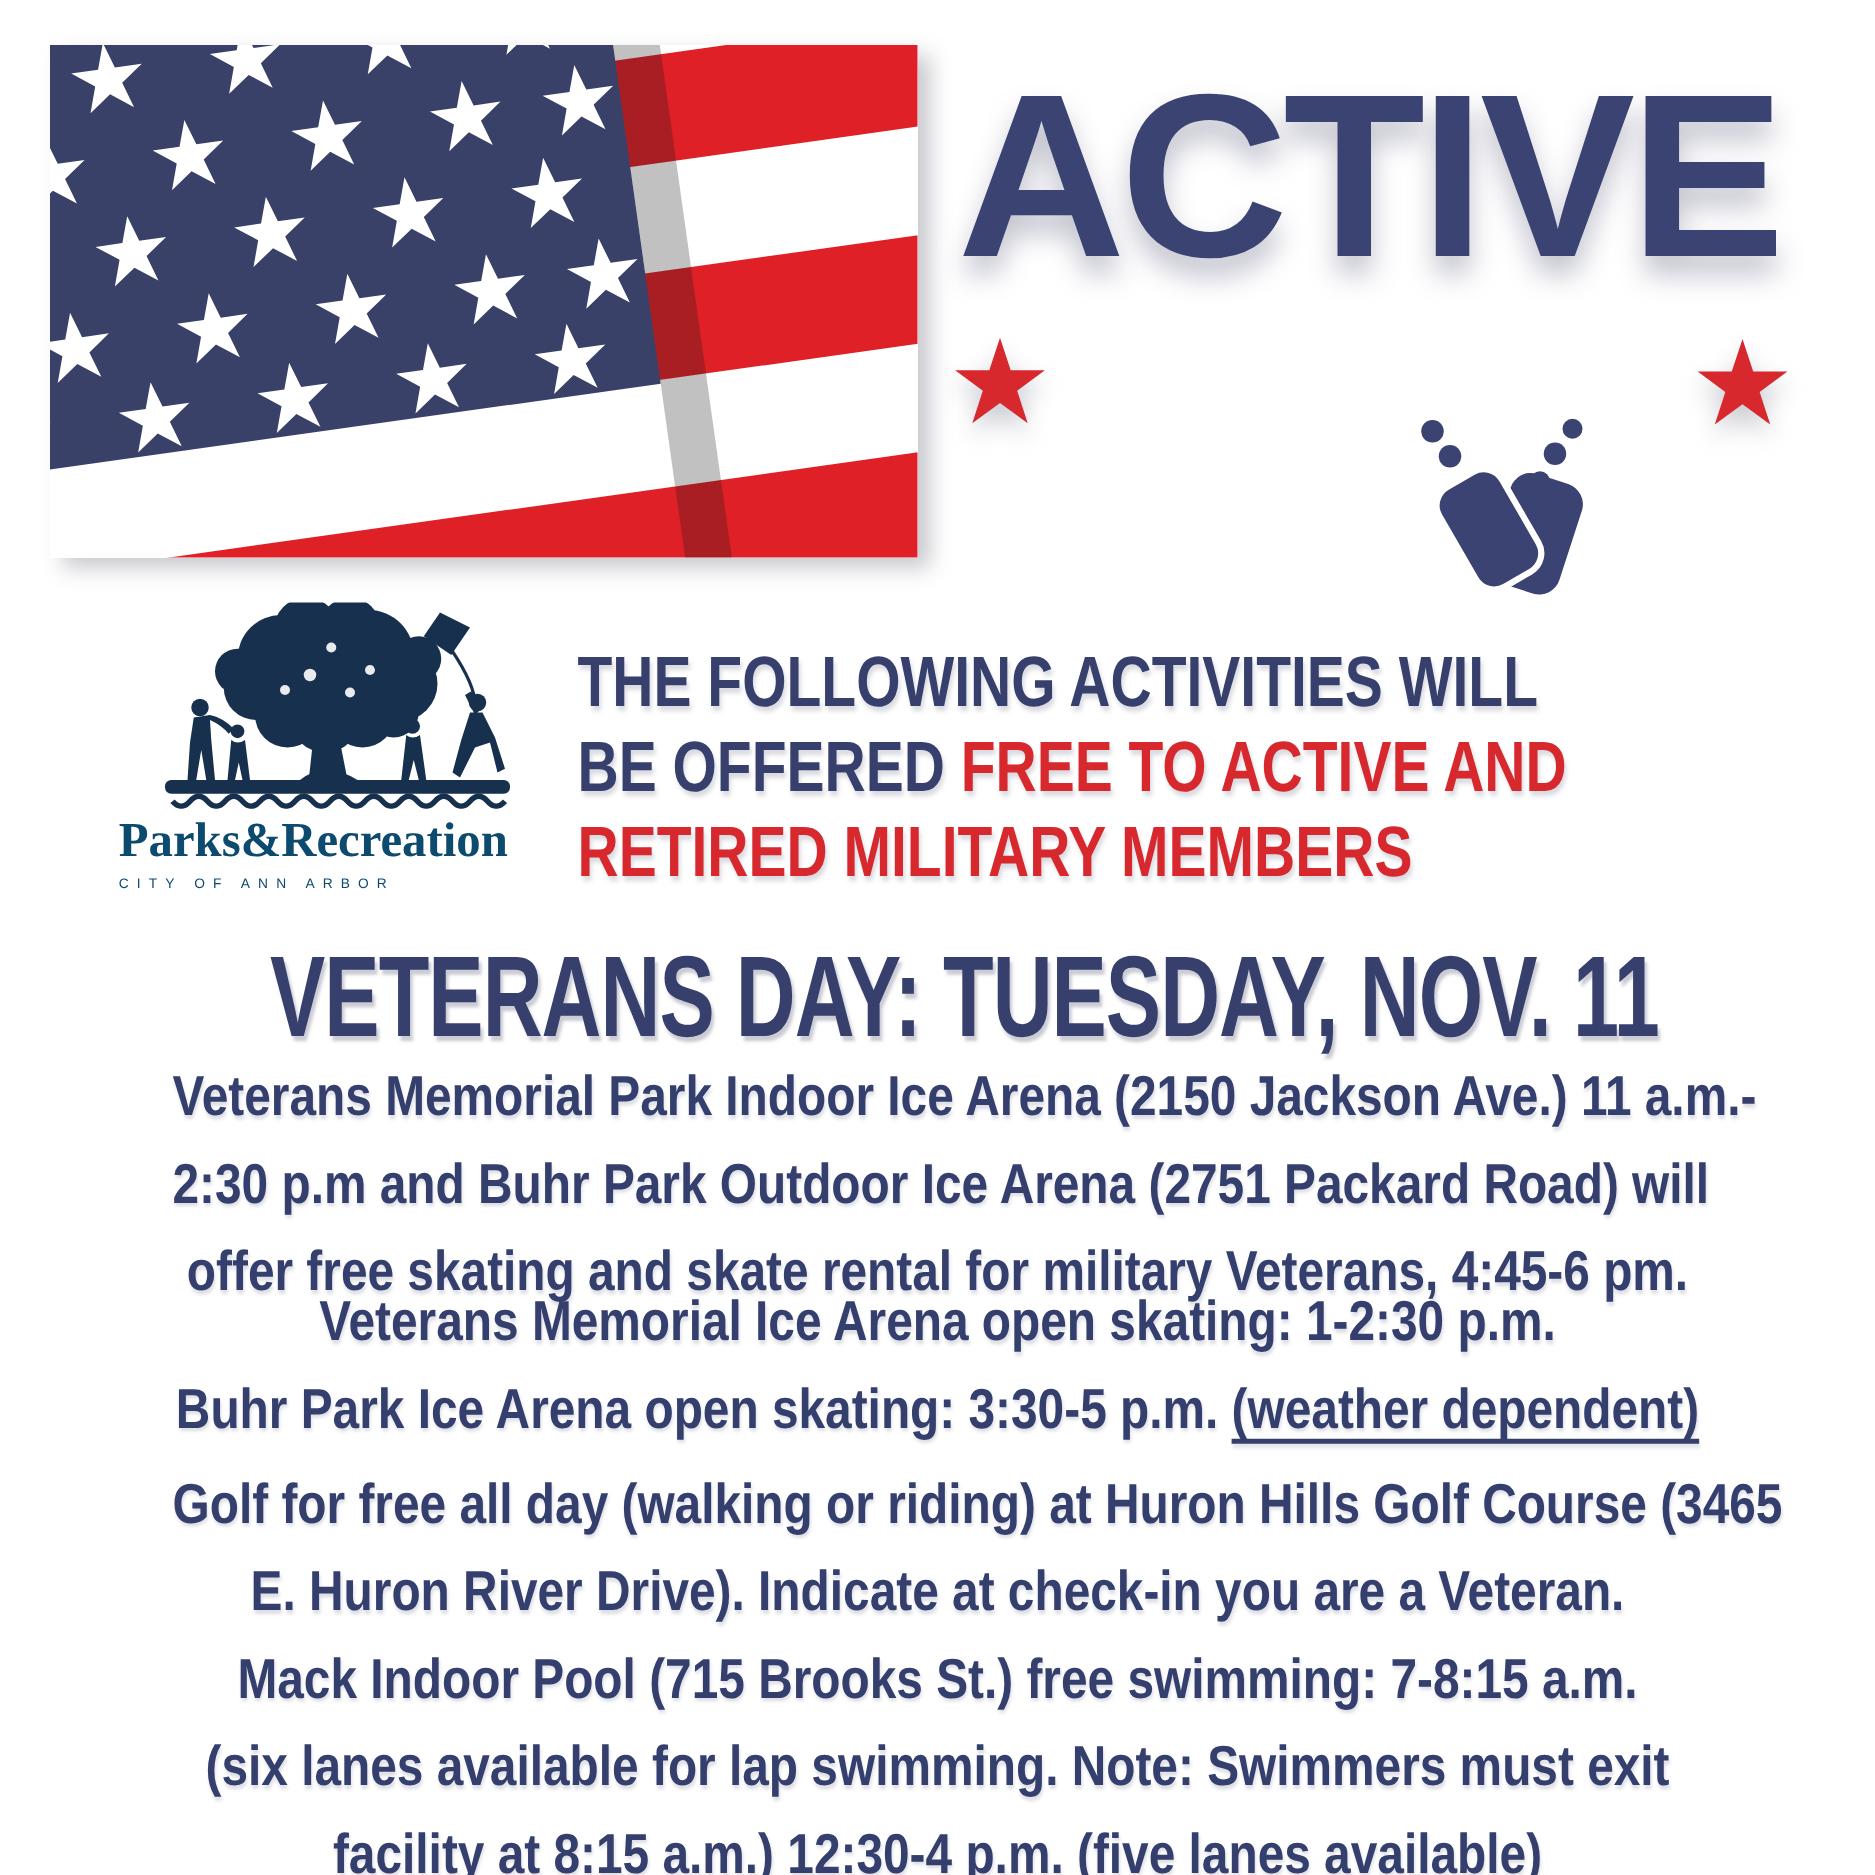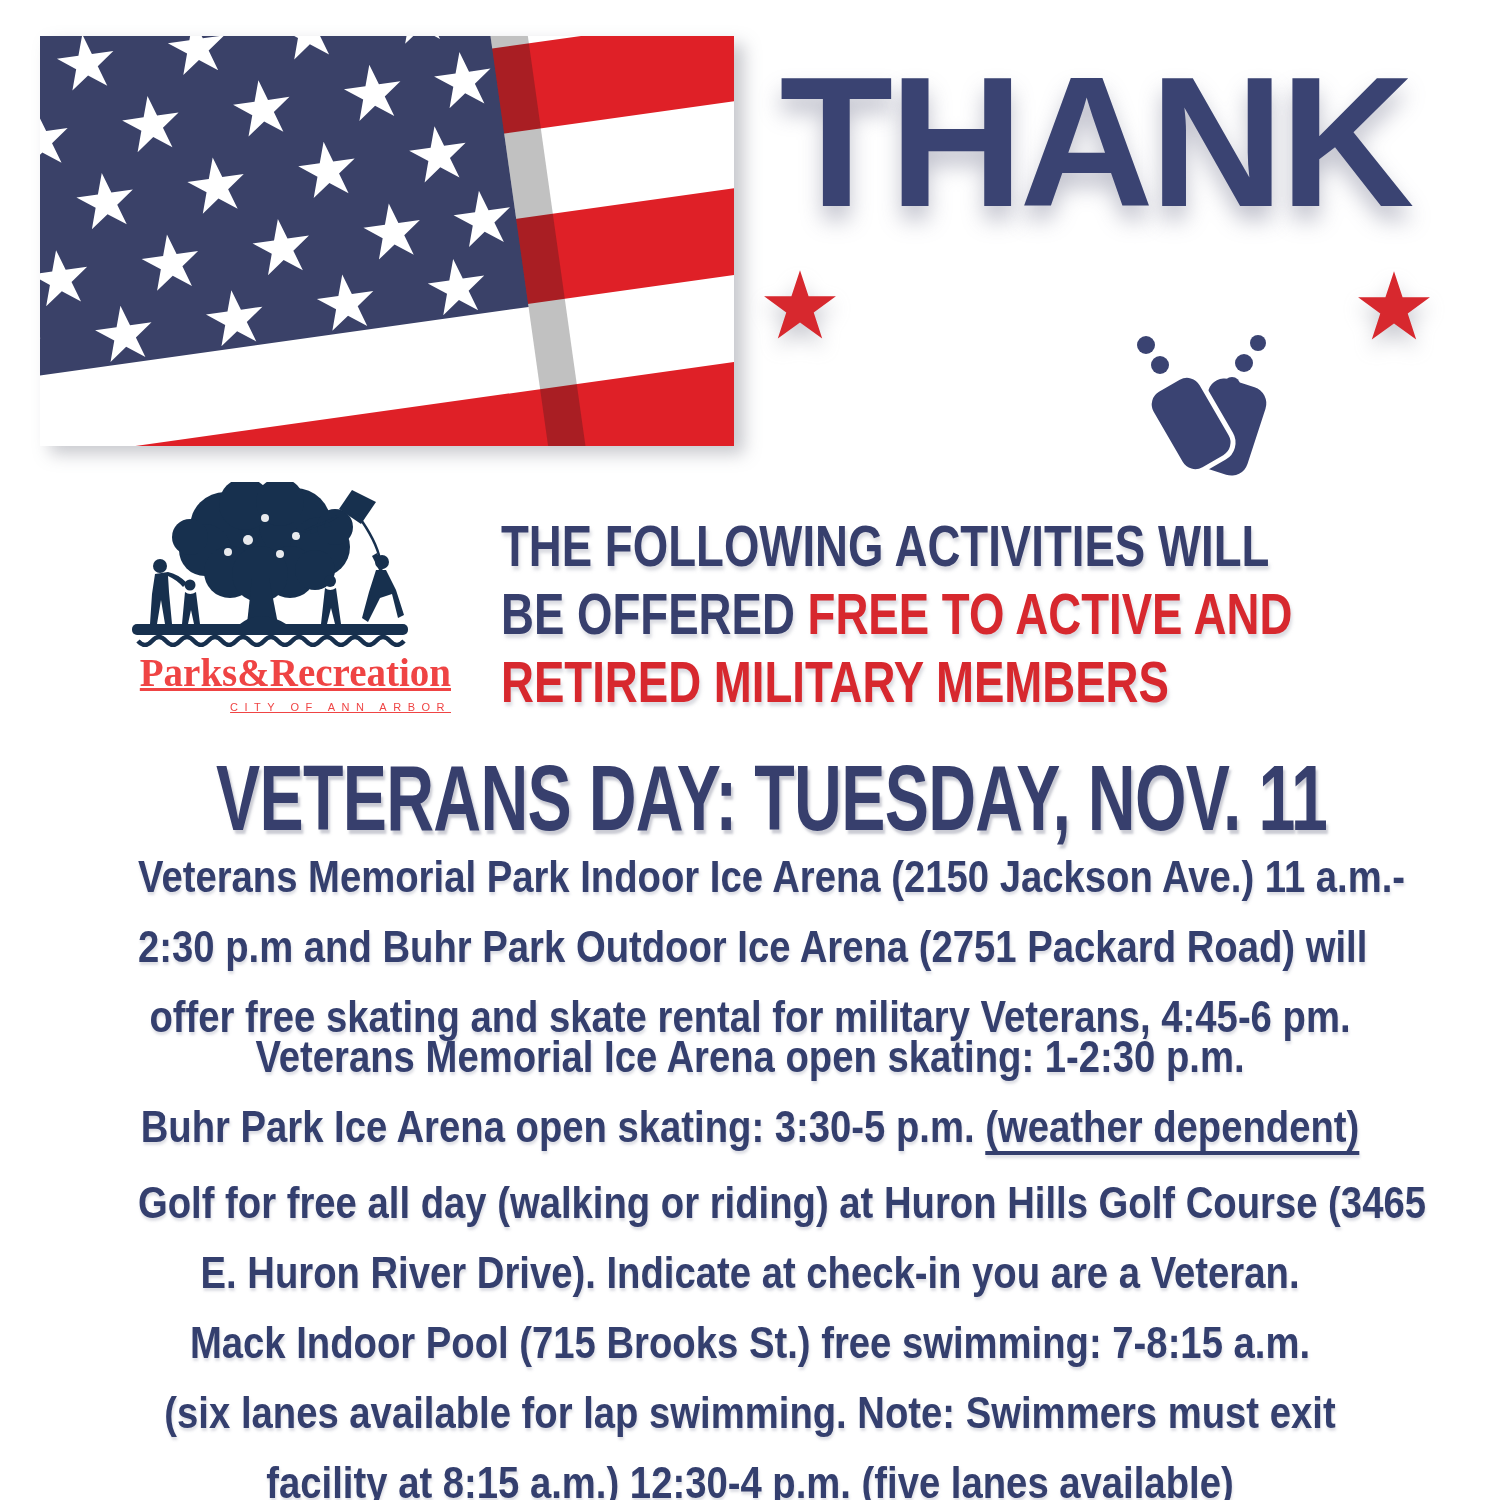--- a/index.html
+++ b/index.html
@@ -17,27 +17,27 @@
              font-size:186px;text-shadow:0 14px 22px rgba(115,118,142,.45);}
   .hero-line.thank{padding-top:12px;}
   .hero-star{position:absolute;width:80px;height:80px;
              filter:drop-shadow(0 10px 10px rgba(120,122,140,.4));}
   .star-left{left:20px;top:213px;}
   .star-right{left:614px;top:214px;}
   .dogtags{position:absolute;left:384px;top:276px;width:176px;height:168px;}
 
   
   .logo-art{left:130px;top:482px;width:280px;height:165px;}
-  .logo-text{left:95px;top:650px;width:356px;text-align:right;color:#ef4444;text-decoration:underline;}
+  .logo-text{left:95px;top:650px;width:356px;text-align:left;color:#0c4a6e;}
   .logo-title{font-family:"Liberation Serif", serif;font-size:39px;font-weight:600;
               letter-spacing:0px;}
   .logo-sub{font-size:11px;letter-spacing:6.5px;margin-top:6px;font-weight:500;}
 
   
-  .intro{left:462px;top:512px;width:990px;margin-left:39px;}
+  .intro{left:462px;top:512px;width:990px;}
   .intro-line{font-size:57px;font-weight:700;line-height:68px;color:#373F6D;
               transform:scaleX(0.8);transform-origin:0 50%;white-space:nowrap;
               text-shadow:2px 4px 4px rgba(150,152,170,.35);}
   .intro .red{color:#D7282E;}
 
   
   .heading{left:0;top:746px;width:1196px;text-align:left;}
   .heading>span{display:inline-block;font-size:92px;font-weight:700;color:#373F6D;
       letter-spacing:-1px;white-space:nowrap;transform:scaleX(0.72);
       text-shadow:3px 4px 3px rgba(150,152,168,.5);}
@@ -91,21 +91,21 @@
         <use href="#star" transform="translate(74,262)"></use>
         <use href="#star" transform="translate(186,262)"></use>
         <use href="#star" transform="translate(298,262)"></use>
         <use href="#star" transform="translate(410,262)"></use>
     </g>
     <rect x="478" y="-170" width="37" height="780" fill="#1a1a1a" opacity="0.27"></rect>
   </g>
 </svg>
 
 <div class="abs hero">
-  <div class="hero-line thank">THANK</div>
+  <div class="hero-line thank">ACTIVE</div>
 
   <svg class="hero-star star-left" viewBox="-40 -40 80 80">
     <use href="#star" transform="scale(1.26)" fill="#D7282E"></use>
   </svg>
   <svg class="hero-star star-right" viewBox="-40 -40 80 80">
     <use href="#star" transform="scale(1.26)" fill="#D7282E"></use>
   </svg>
 
   <svg class="dogtags" viewBox="0 0 176 168">
     <g fill="#3A4372">

